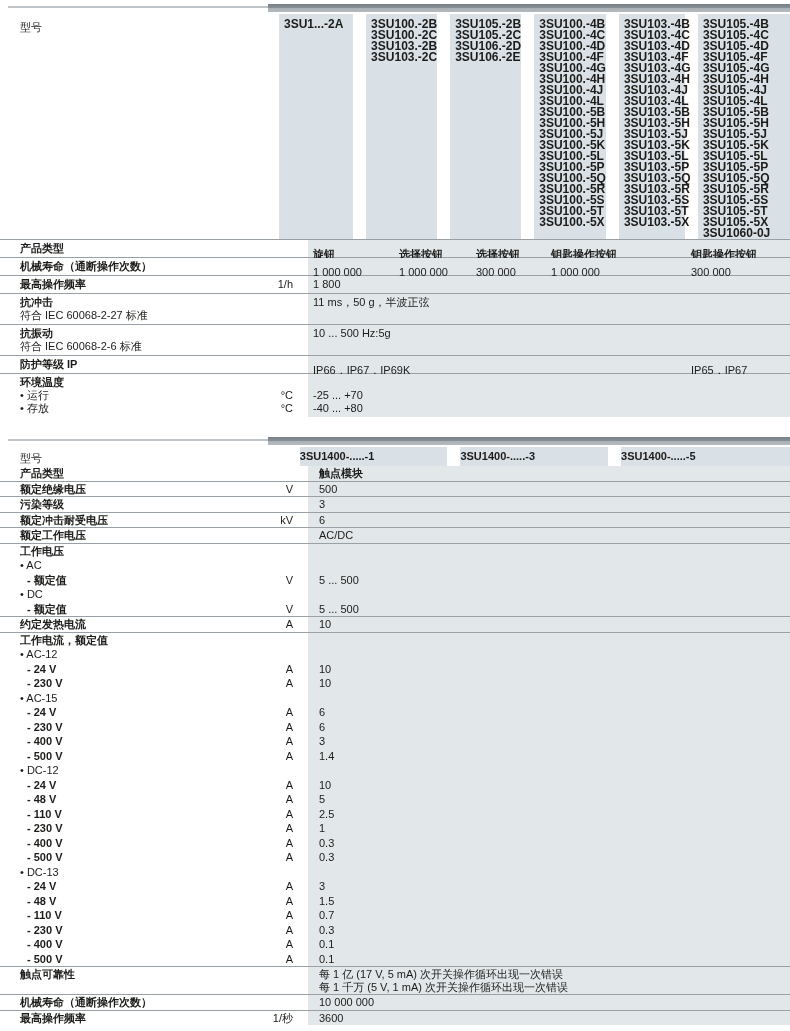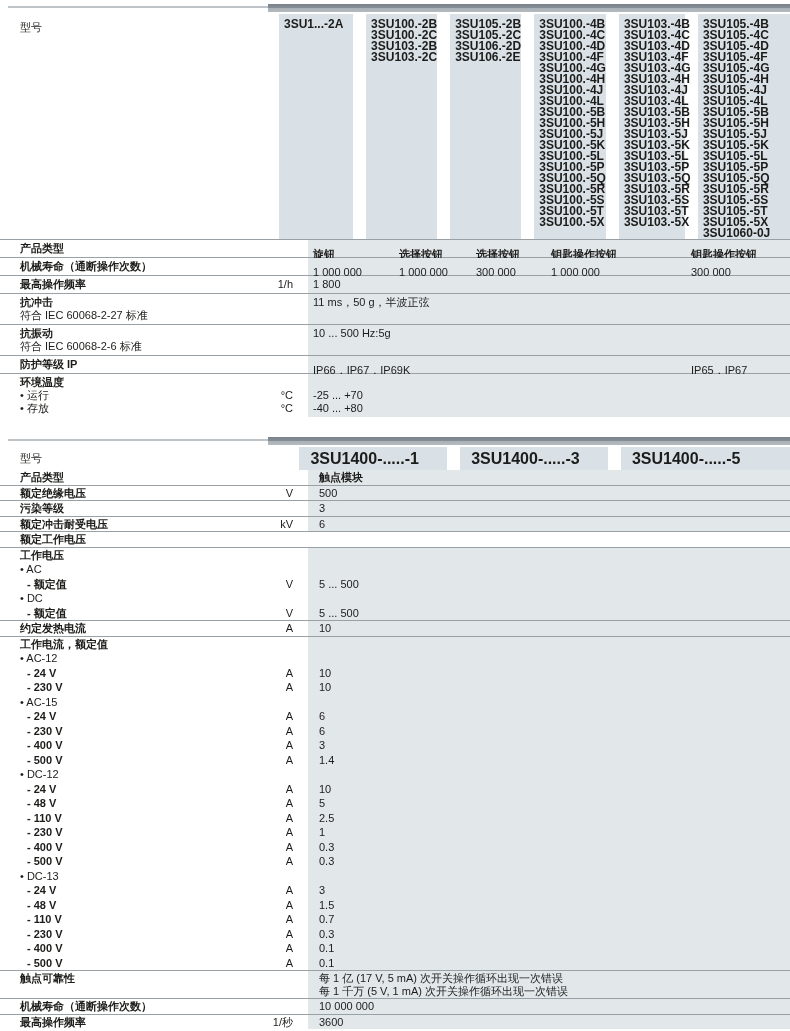--- a/index.html
+++ b/index.html
@@ -32,21 +32,21 @@
 
   
   .hdr { display:flex; border-bottom:1px solid #99a0a6; }
   .hlabel { width:308px; padding:6px 4px 0 20px; }
   .hcol { background:#d9e0e6; padding:5px 0 0 5px; font-weight:700; font-size:12px; }
   .hcol.gap { margin-left:13px; }
   .hcol .ml { line-height:11px; white-space:nowrap; }
   .t1 .hdr { height:226px; }
 
   
-  .t2 .hcol { font-size:16px; padding:3px 0 2px 11px; }
+  .t2 .hcol { font-size:11px; padding:3px 0 2px 0; }
   .t2 .hdr { border-bottom:none; }
   .t2 .hlabel { padding-top:4px; }
 
   
   .t2 .row > div { padding-top:1px; padding-bottom:1px; line-height:12.5px; }
   .t2 .ln { min-height:12.5px; }
 
   .t2 { margin-top:16px; }
   .vabs { position:absolute; top:8px; white-space:nowrap; }
 </style>
@@ -257,20 +257,21 @@
       <div class="row sep">
         <div class="cl"><span class="b">额定冲击耐受电压</span></div>
         <div class="cu">kV</div>
         <div class="sp"></div>
         <div class="cv"><span>6</span></div>
       </div>
       <div class="row sep">
         <div class="cl"><span class="b">额定工作电压</span></div>
         <div class="cu"></div>
         <div class="sp"></div>
+        <div class="cv"><span>AC/DC</span></div>
       </div>
       <div class="row">
         <div class="cl"><span class="b">工作电压</span></div>
         <div class="cu"></div>
         <div class="sp"></div>
         <div class="cv"></div>
       </div>
       <div class="row">
         <div class="cl"><span>• AC</span></div>
         <div class="cu"></div>

